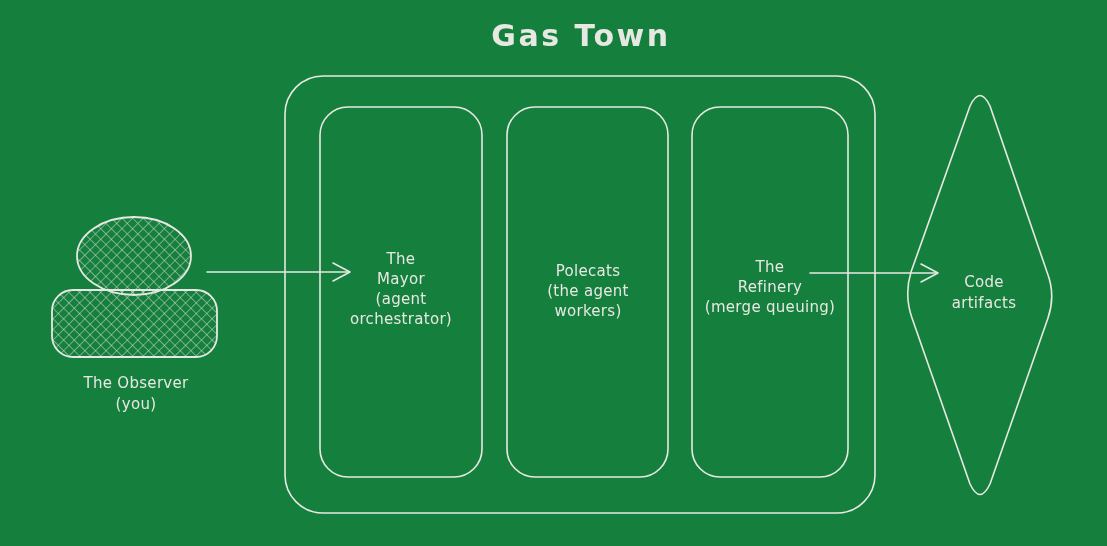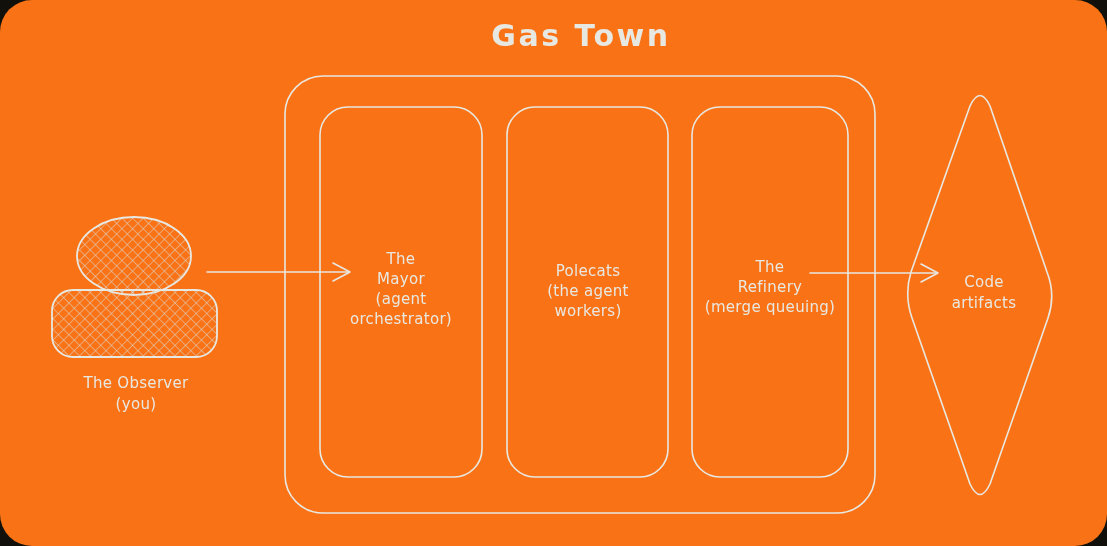--- a/index.html
+++ b/index.html
@@ -4,24 +4,23 @@
 <style>
   html, body {
     margin: 0;
     padding: 0;
     background: #11100a;
   }
   .canvas {
     position: relative;
     width: 1107px;
     height: 546px;
-    background: #f97316;
+    background: #15803d;
     overflow: hidden;
     font-family: "DejaVu Sans", sans-serif;
-    border-radius: 32px;
   }
   svg text {
     fill: #e8e8e2;
     font-family: "DejaVu Sans", sans-serif;
     letter-spacing: 0.3px;
   }
   svg .shape {
     fill: none;
     stroke: #e8e8e2;
     stroke-width: 1.6;

